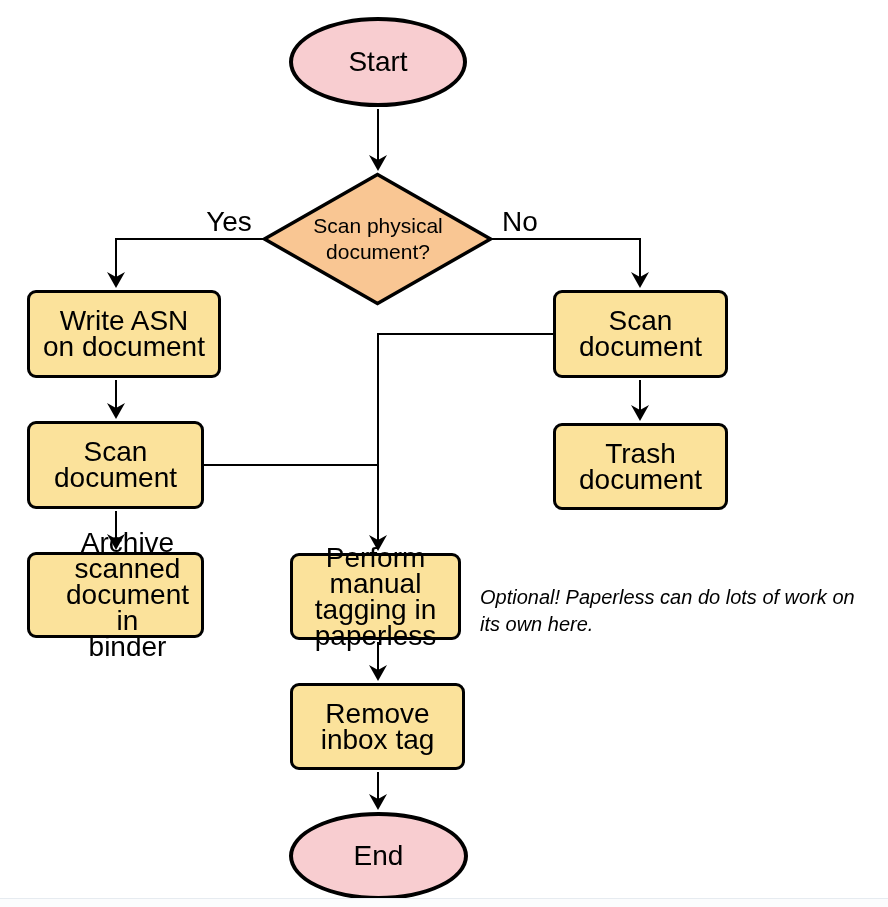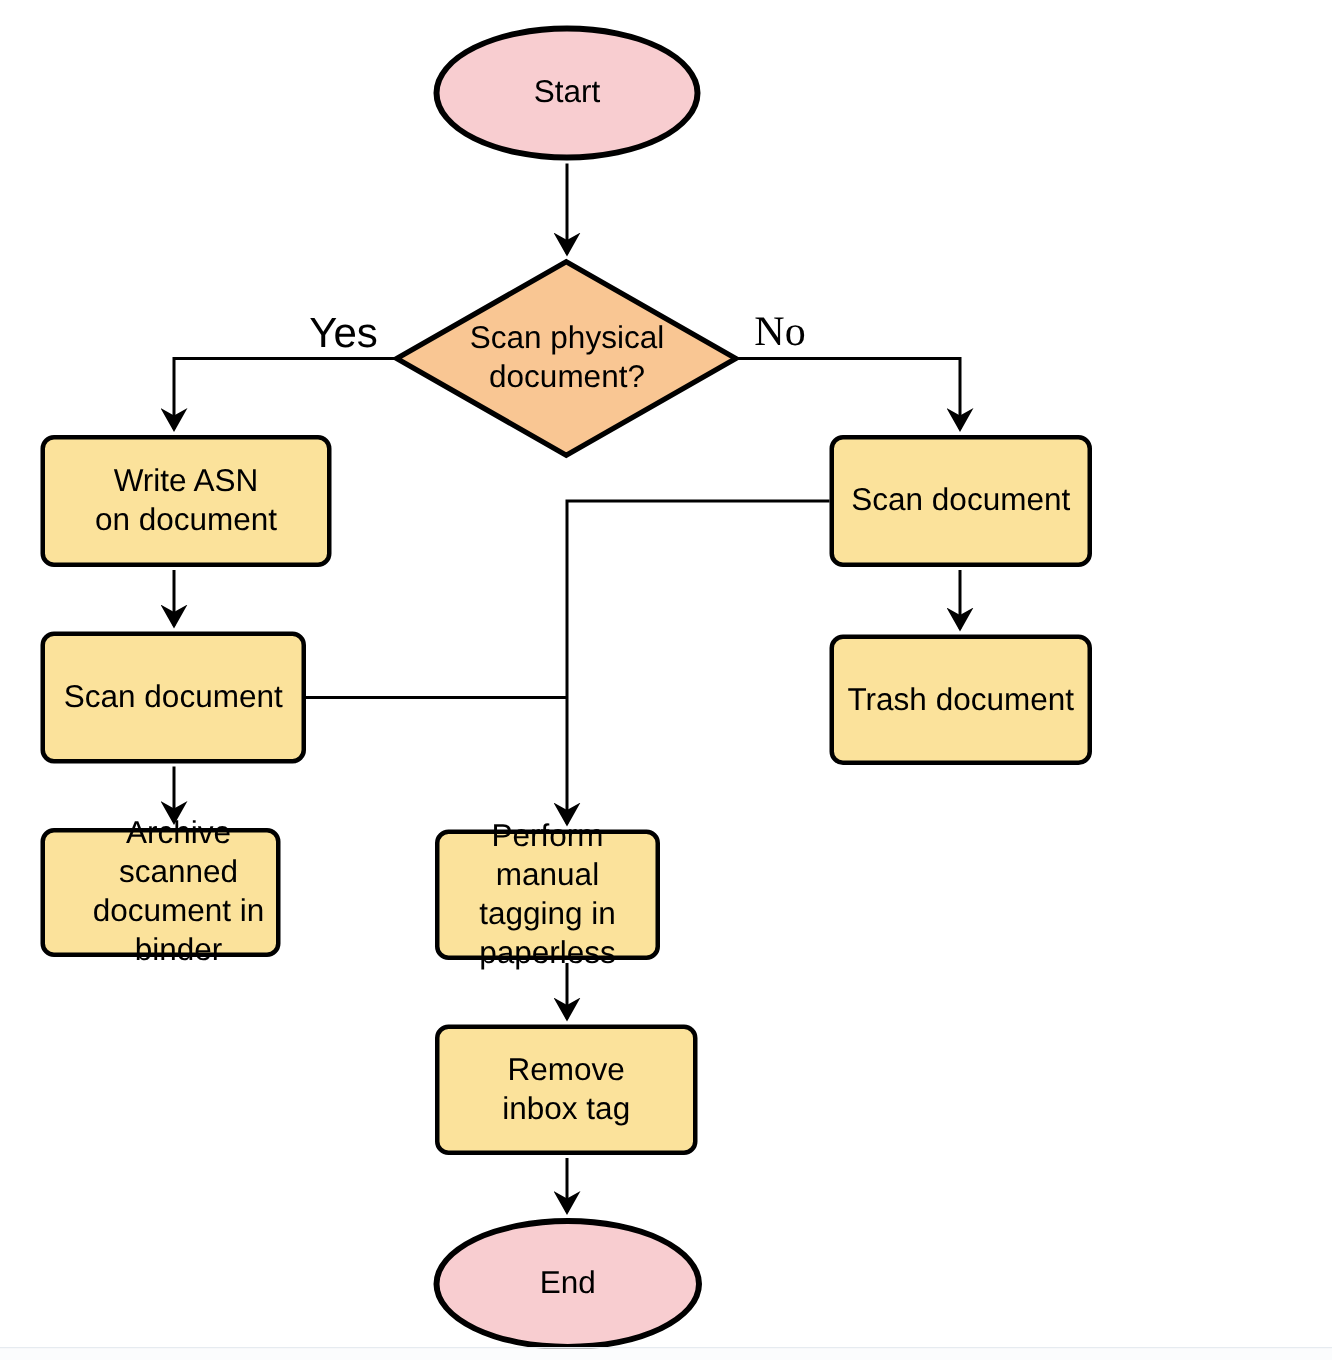--- a/index.html
+++ b/index.html
@@ -30,21 +30,21 @@
     stroke-width: 3.5;
   }
   .node {
     position: absolute;
     z-index: 2;
     display: flex;
     align-items: center;
     justify-content: center;
     text-align: center;
     box-sizing: border-box;
-    font-size: 21px;
+    font-size: 28px;
     line-height: 26px;
     white-space: pre-line;
   }
   .terminal {
     background: var(--terminal-fill, #f8cdd0);
     border: 4px solid var(--border, #000);
     border-radius: 50%;
   }
   .process {
     background: var(--process-fill, #fbe29b);
@@ -117,51 +117,53 @@
   </svg>
 
   <div class="node terminal" style="left:289px; top:17px; width:178px; height:90px;">
     <span>Start</span>
   </div>
 
   <div class="decision-label" style="left:288px; top:213px; width:180px;">Scan physical
 document?</div>
 
   <div class="edge-label" style="left:199px; top:210px;">Yes</div>
-  <div class="edge-label" style="left:490px; top:210px;font-family:Liberation Serif, serif;">No</div>
+  <div class="edge-label" style="left:490px; top:210px;">No</div>
 
   <div class="node process" style="left:27px; top:290px; width:194px; height:88px;">
     <span>Write ASN
 on document</span>
   </div>
 
   <div class="node process" style="left:27px; top:421px; width:177px; height:88px;">
     <span>Scan document</span>
   </div>
 
-  <div class="node process" style="left:27px; top:552px; width:160px; height:86px;padding-left:24px;">
+  <div class="node process" style="left:27px; top:552px; width:177px; height:86px;padding-left:24px;">
     <span>Archive scanned
 document in
 binder</span>
   </div>
 
   <div class="node process" style="left:553px; top:290px; width:175px; height:88px;">
     <span>Scan document</span>
   </div>
 
   <div class="node process" style="left:553px; top:423px; width:175px; height:87px;">
     <span>Trash document</span>
   </div>
 
-  <div class="node process" style="left:290px; top:553px; width:150px; height:87px;">
+  <div class="node process" style="left:290px; top:553px; width:171px; height:87px;">
     <span>Perform manual
 tagging in
 paperless</span>
   </div>
 
+  <div class="annotation" style="left:480px; top:584px; width:405px;">Optional! Paperless can do lots of work on
+its own here.</div>
 
   <div class="node terminal" style="left:289px; top:812px; width:179px; height:88px;">
     <span>End</span>
   </div>
 
   <div class="node process" style="left:290px; top:683px; width:175px; height:87px;">
     <span>Remove
 inbox tag</span>
   </div>
 

